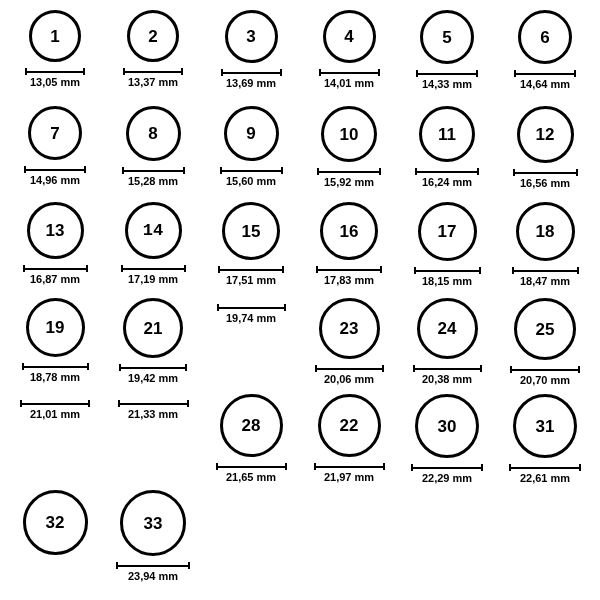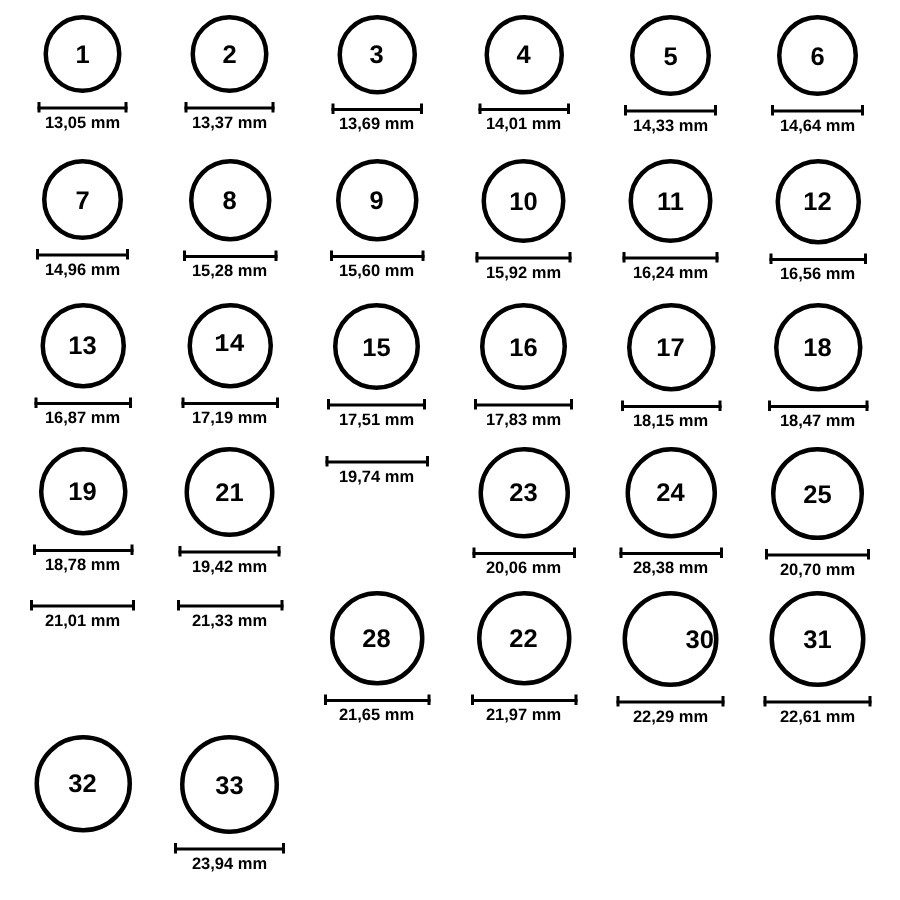--- a/index.html
+++ b/index.html
@@ -337,21 +337,21 @@
         </div>
       </div>
       <div class="cell">
         <div class="ring" style="width: 61px; height: 61px;">
           <span class="ring-label">24</span>
         </div>
         <div class="measure">
           <div class="measure-bar" style="width: 69px;">
             <div class="measure-line"></div>
           </div>
-          <div class="measure-text">28,38 mm</div>
+          <div class="measure-text">20,38 mm</div>
         </div>
       </div>
       <div class="cell">
         <div class="ring" style="width: 62px; height: 62px;">
           <span class="ring-label">25</span>
         </div>
         <div class="measure">
           <div class="measure-bar" style="width: 70px;">
             <div class="measure-line"></div>
           </div>
@@ -390,21 +390,21 @@
           <span class="ring-label">22</span>
         </div>
         <div class="measure">
           <div class="measure-bar" style="width: 71px;">
             <div class="measure-line"></div>
           </div>
           <div class="measure-text">21,97 mm</div>
         </div>
       </div>
       <div class="cell">
-        <div class="ring" style="width: 64px; height: 64px; justify-content: flex-end;">
+        <div class="ring" style="width: 64px; height: 64px;">
           <span class="ring-label">30</span>
         </div>
         <div class="measure">
           <div class="measure-bar" style="width: 72px;">
             <div class="measure-line"></div>
           </div>
           <div class="measure-text">22,29 mm</div>
         </div>
       </div>
       <div class="cell">

